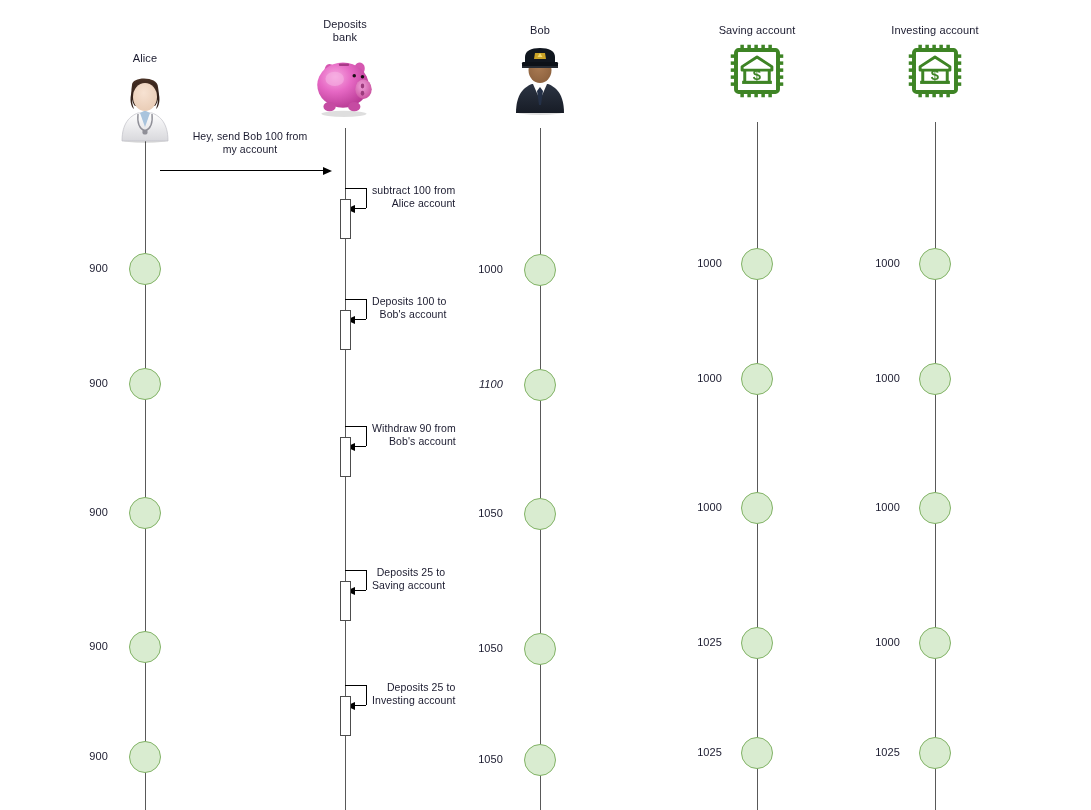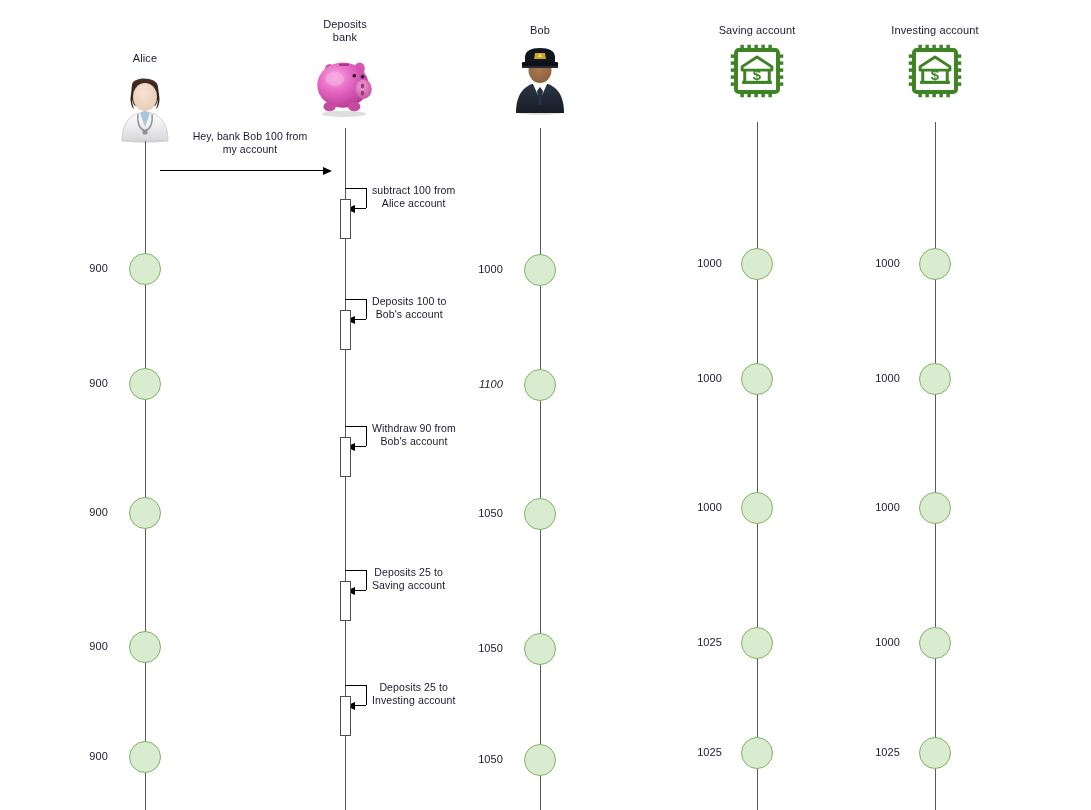--- a/index.html
+++ b/index.html
@@ -82,21 +82,21 @@
 
   .msg-label {
     position: absolute;
     font-size: 10.5px;
     color: #1a1a2e;
     line-height: 13px;
     white-space: pre-line;
     letter-spacing: 0.1px;
   }
   .msg-label.center { text-align: center; }
-  .msg-label.left   { text-align: center; }
+  .msg-label.left   { text-align: right; }
 
   
   .self-seg {
     position: absolute;
     background: #000000;
   }
   .self-seg.h { height: 1px; }
   .self-seg.v { width: 1px; }
 
   
@@ -282,21 +282,21 @@
     <path d="M15 45 L49 45" stroke="#3e8425" stroke-width="3.6"></path>
     <text x="32" y="42" font-family="'Liberation Sans',sans-serif" font-size="17" font-weight="bold" text-anchor="middle" fill="#3e8425">$</text>
   </svg>
         </div>
       </div>
     </div>
 
   <div id="messages-layer">
       <div class="msg-line" style="left: 160px; top: 170px; width: 163px;"></div>
       <div class="msg-arrowhead right" style="left: 323px; top: 166.5px;"></div>
-      <div class="msg-label center" style="left: 175px; top: 130px; width: 150px;">Hey, bank Bob 100 from
+      <div class="msg-label center" style="left: 175px; top: 130px; width: 150px;">Hey, send Bob 100 from
 my account</div>
       <div class="self-seg h" style="left: 345px; top: 188px; width: 21px;"></div>
       <div class="self-seg v" style="left: 366px; top: 188px; height: 20px;"></div>
       <div class="self-seg h" style="left: 353px; top: 208px; width: 13px;"></div>
       <div class="msg-arrowhead left" style="left: 346px; top: 204.5px;"></div>
       <div class="activation" style="left: 340px; top: 199px; height: 40px;"></div>
       <div class="msg-label left" style="left: 372px; top: 184px;">subtract 100 from
 Alice account</div>
       <div class="self-seg h" style="left: 345px; top: 299px; width: 21px;"></div>
       <div class="self-seg v" style="left: 366px; top: 299px; height: 20px;"></div>

